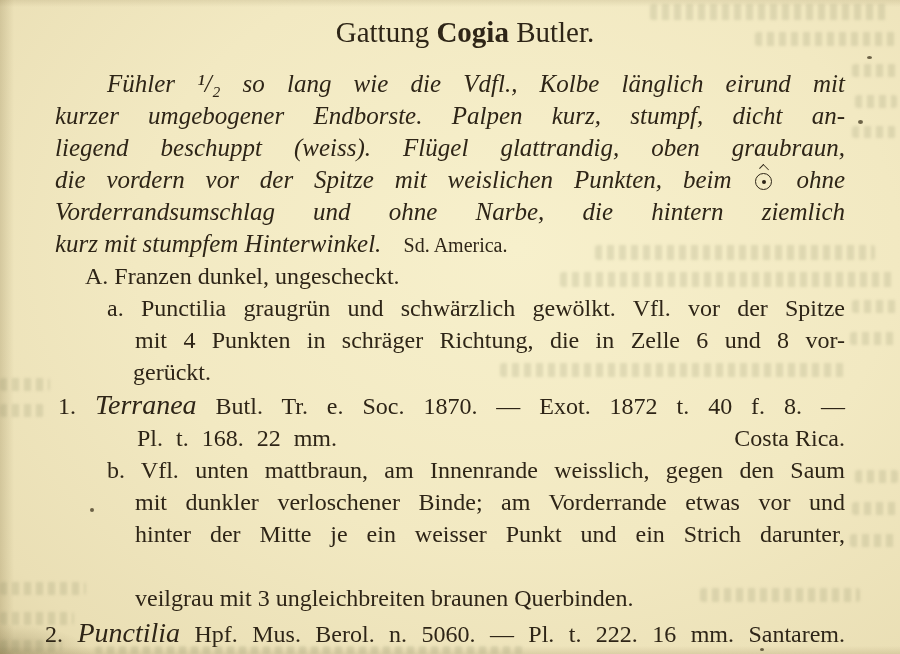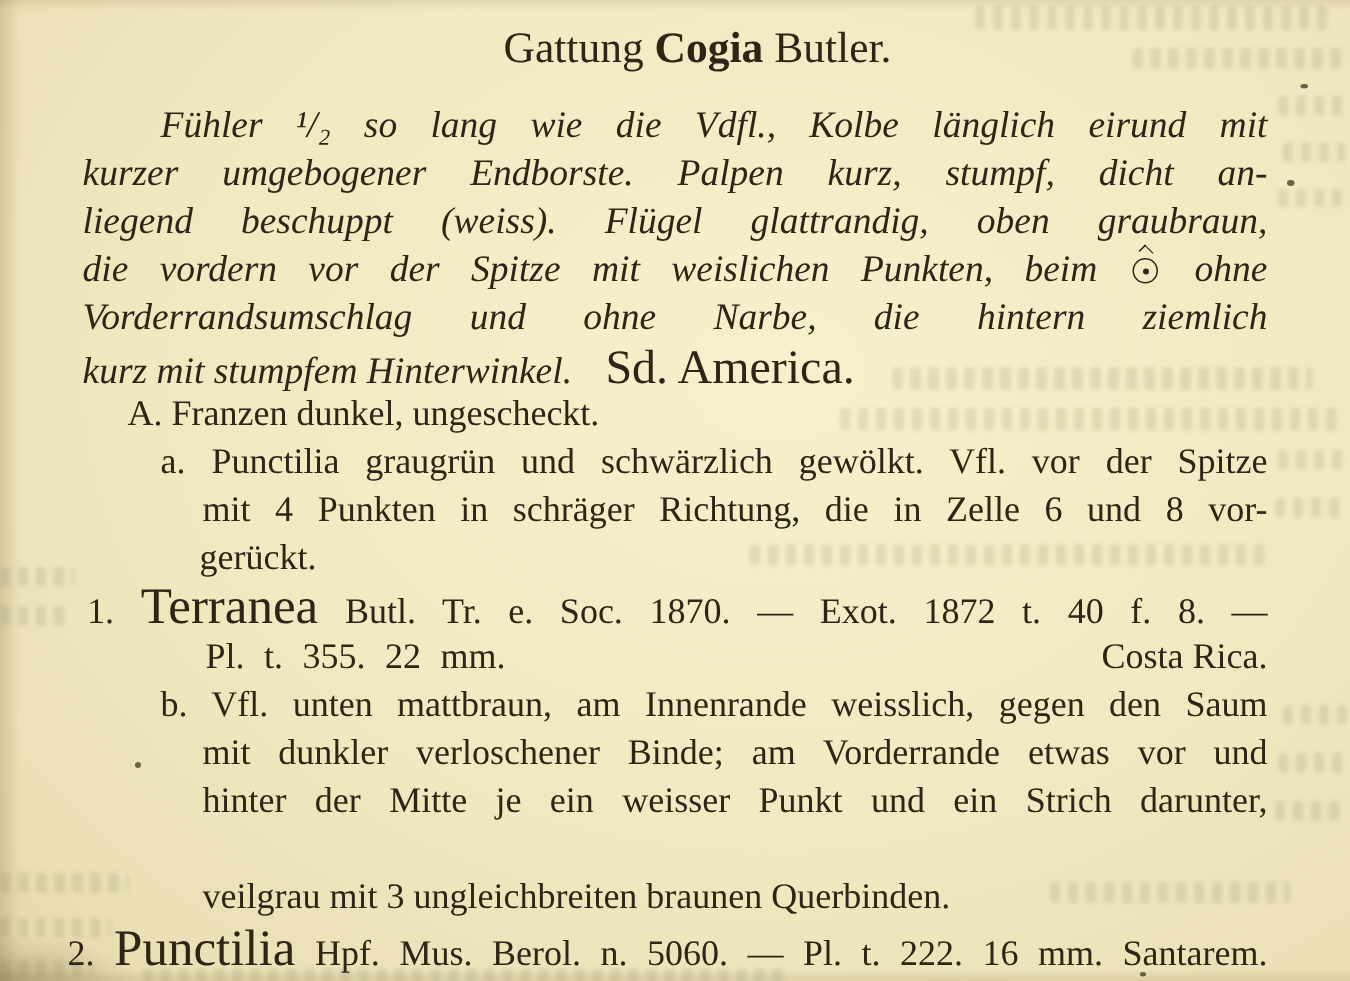--- a/index.html
+++ b/index.html
@@ -35,24 +35,24 @@
 
   
   .line {
     position:absolute; height:32px; line-height:32px;
     font-size:24px; color:#2e2517;
   }
   .j  { text-align:justify; text-align-last:justify; text-justify:inter-word; }
   .it { font-style:italic; font-size:25px; }
   .title-line { font-size:29px; text-align:center; height:40px; line-height:40px; }
   .bold { font-weight:bold; }
-  .sp-name { font-size:34px; }
+  .sp-name { font-style:italic; font-size:28px; }
   .flexline { display:flex; justify-content:space-between; }
   .wide-gap { word-spacing:7px; }
-  .roman-after-italic { font-style:normal; font-size:32px; margin-left:16px; }
+  .roman-after-italic { font-style:normal; font-size:20px; margin-left:16px; }
 
   
   .male-icon {
     position:relative; display:inline-block; width:15px; height:15px;
     border:1.7px solid #2e2517; border-radius:50%;
     vertical-align:-2px; margin:0 3px; font-style:normal;
   }
   .male-icon::before {
     content:""; position:absolute; left:50%; top:50%;
     width:4px; height:4px; margin:-2px 0 0 -2px;
@@ -133,21 +133,21 @@
   <div class="line j" style="left:135px;top:324px;width:710px">mit 4 Punkten in schräger Richtung, die in Zelle 6 und 8 vor-</div>
   <div class="line" style="left:133px;top:356px;width:710px">gerückt.</div>
 
   <div class="line j" style="left:58px;top:389px;width:787px">
     <span>1.</span>
     <span class="sp-name">Terranea</span>
     <span>Butl. Tr. e. Soc. 1870. — Exot. 1872 t. 40 f. 8. —</span>
   </div>
   <div class="line flexline" style="left:137px;top:422px;width:708px">
     <span class="wide-gap">
-      <span>Pl. t. 355.</span>
+      <span>Pl. t. 168.</span>
       <span>22 mm.</span>
     </span>
     <span>Costa Rica.</span>
   </div>
 
   <div class="line j" style="left:107px;top:454px;width:738px">
     <span>b.</span>
     <span>Vfl. unten mattbraun, am Innenrande weisslich, gegen den Saum</span>
   </div>
   <div class="line j" style="left:135px;top:486px;width:710px">mit dunkler verloschener Binde; am Vorderrande etwas vor und</div>

